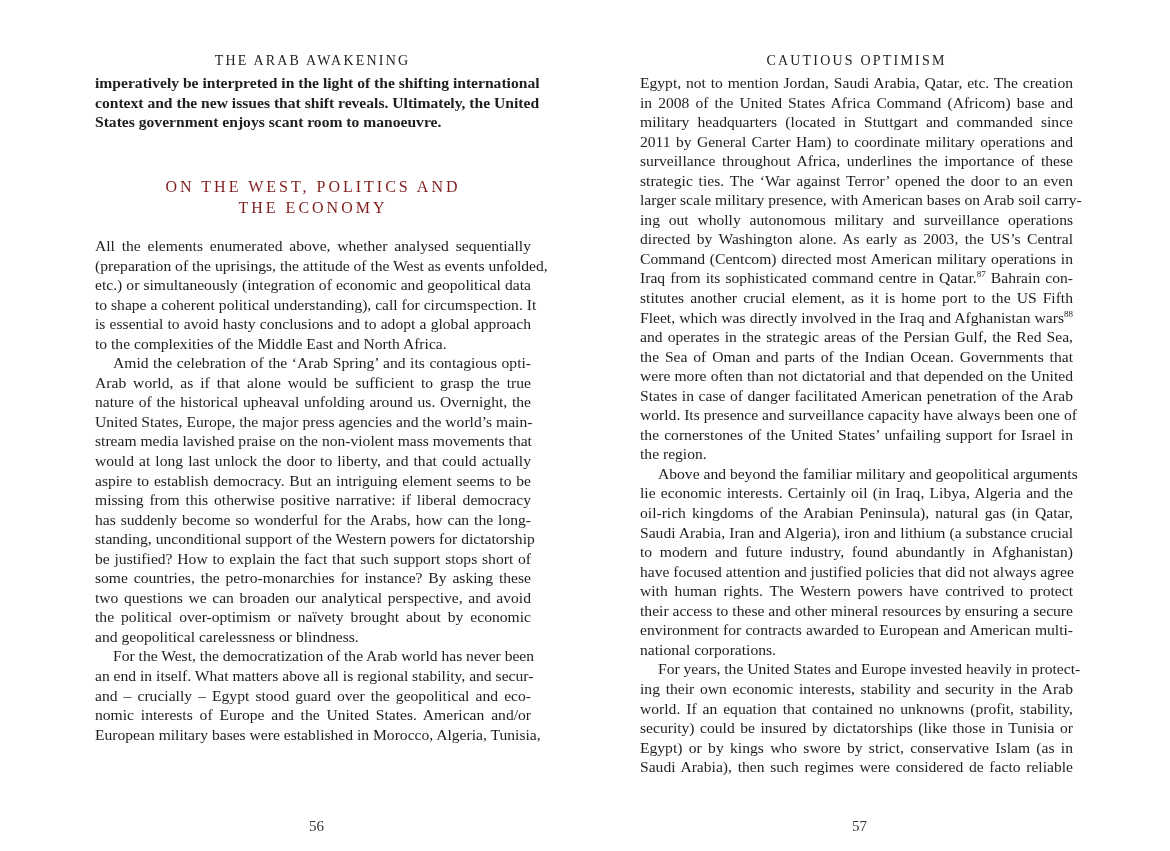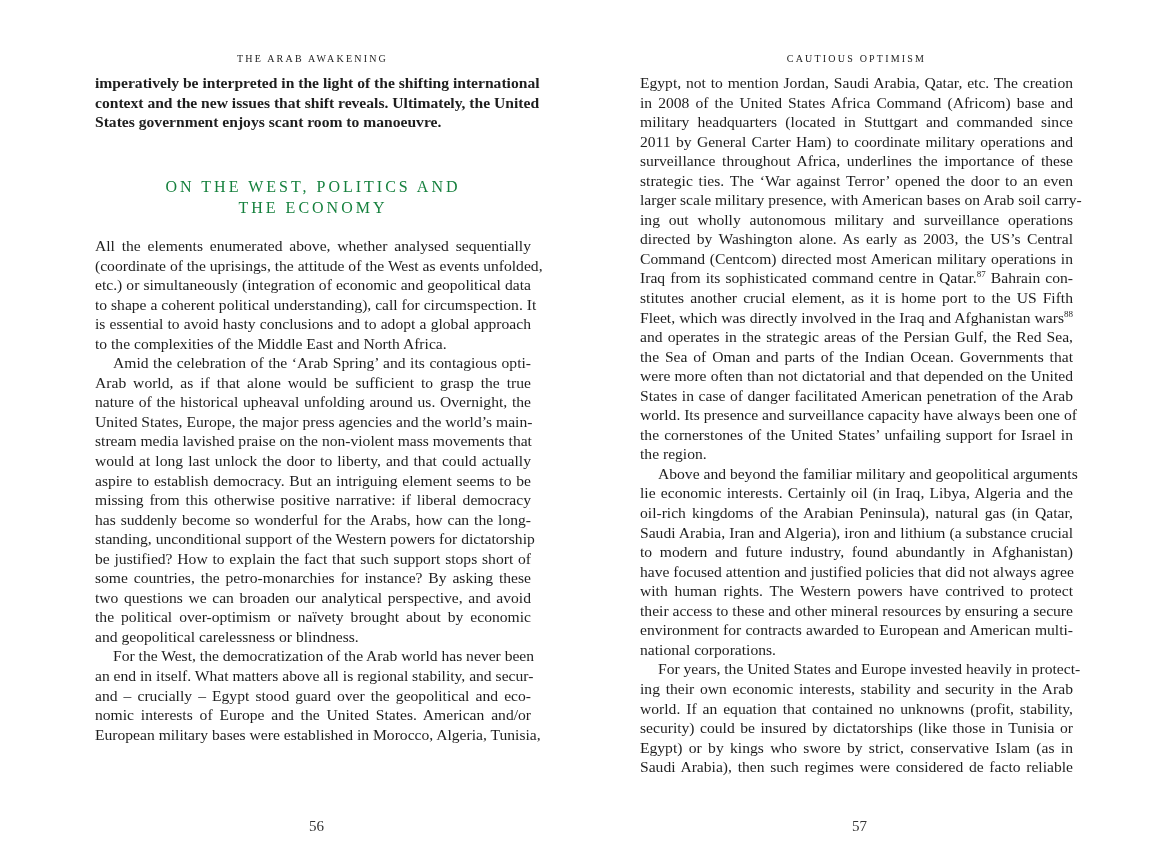--- a/index.html
+++ b/index.html
@@ -4,34 +4,34 @@
 <style>
   html, body { margin:0; padding:0; }
   body {
     width:1170px; height:851px; background:#ffffff; position:relative; overflow:hidden;
     font-family: "Liberation Serif", "DejaVu Serif", serif; color:#1e1e1e;
   }
   .page { position:absolute; top:0; height:851px; }
   .page-left { left:0; width:585px; }
   .page-right { left:585px; width:585px; }
   .running-head {
-    position:absolute; top:53px; font-size:10px; letter-spacing:2.2px;
+    position:absolute; top:53px; font-size:14px; letter-spacing:2.2px;
     text-transform:uppercase; text-align:center; color:#222;
   }
   .page-left .running-head { left:95px; width:435px; }
   .page-right .running-head { left:55px; width:433px; }
   .text-block { position:absolute; font-size:15.6px; line-height:19.55px; text-align:justify; hyphens:manual; }
   .page-left .text-block { left:95px; width:436px; }
   .page-right .text-block { left:55px; width:433px; top:73px; }
   .line { display:block; white-space:nowrap; text-align:justify; text-align-last:justify; height:19.55px; }
   .line.last { text-align-last:left; }
   .line.indent { text-indent:18px; }
   .heading {
     position:absolute; left:95px; width:436px; top:176px; text-align:center;
-    font-size:16px; letter-spacing:3px; line-height:21px; text-transform:uppercase; color:#15803d;
+    font-size:16px; letter-spacing:3px; line-height:21px; text-transform:uppercase; color:#7f1d1d;
   }
   .folio { position:absolute; top:818px; font-size:15px; color:#333; }
   .page-left .folio { left:309px; }
   .page-right .folio { left:267px; }
   sup { font-size:9px; line-height:0; vertical-align:super; }
 </style>
 </head>
 <body>
 
 <div class="page page-left">
@@ -43,21 +43,21 @@
         <span class="line  last">States government enjoys scant room to manoeuvre.</span>
       </div>
     </div>
   <div class="heading">
     <div>ON THE WEST, POLITICS AND</div>
     <div>THE ECONOMY</div>
   </div>
   <div class="text-block" id="left-body" style="top:236px;">
       <div>
         <span class="line ">All the elements enumerated above, whether analysed sequentially</span>
-        <span class="line ">(coordinate of the uprisings, the attitude of the West as events unfolded,</span>
+        <span class="line ">(preparation of the uprisings, the attitude of the West as events unfolded,</span>
         <span class="line ">etc.) or simultaneously (integration of economic and geopolitical data</span>
         <span class="line ">to shape a coherent political understanding), call for circumspection. It</span>
         <span class="line ">is essential to avoid hasty conclusions and to adopt a global approach</span>
         <span class="line  last">to the complexities of the Middle East and North Africa.</span>
       </div>
       <div>
         <span class="line  indent">Amid the celebration of the ‘Arab Spring’ and its contagious opti-</span>
         <span class="line ">Arab world, as if that alone would be sufficient to grasp the true</span>
         <span class="line ">nature of the historical upheaval unfolding around us. Overnight, the</span>
         <span class="line ">United States, Europe, the major press agencies and the world’s main-</span>

